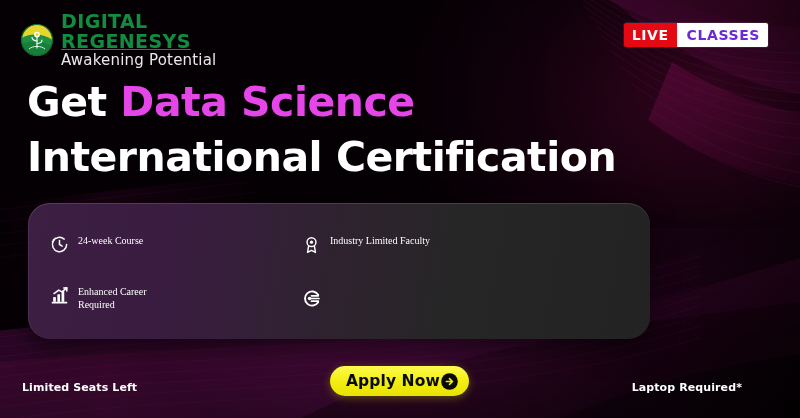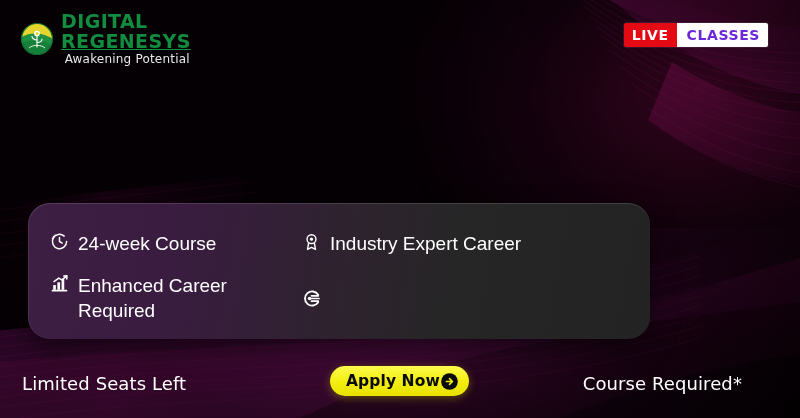--- a/index.html
+++ b/index.html
@@ -51,21 +51,21 @@
     font-family:"DejaVu Sans", sans-serif;
     font-weight:bold;
     font-size:19px;
     letter-spacing:0.4px;
     color:#0e8a3c;
   }
   .logo-l1 { color:#128c3e; }
   .logo-l2 { color:#128c3e; margin-top:1px;text-decoration:underline; }
   .logo-tag {
     font-family:"DejaVu Sans", sans-serif;
-    font-size:12px;
+    font-size:15px;
     color:#e8e8e8;
     letter-spacing:0.2px;
     margin-top:2px;
     align-self:flex-end;
     padding-right:1px;
   }
 
   
   #live-badge {
     position:absolute; right:32px; top:23px;
@@ -121,36 +121,37 @@
     align-items:flex-start;
     gap:9px;
     color:#ffffff;
   }
   .f-icon {
     width:19px; height:19px; flex:0 0 19px;
     margin-top:1px;
   }
   .f-icon svg { display:block; width:19px; height:19px; }
   .f-text {
-    font-family:Liberation Sans, sans-serif;
-    font-size:19px;
+    font-family:Liberation Serif, serif;
+    font-size:10px;
     font-weight:500;
     line-height:1.32;
     color:#ffffff;
     white-space:pre-line;
   }
 
   
   .footer-note {
     position:absolute;
     font-family:"DejaVu Sans", sans-serif;
-    font-size:18px;
-    font-weight:normal;
+    font-size:11px;
+    font-weight:bold;
     color:#ffffff;
     letter-spacing:0.1px;
+    margin-top:8px;
   }
   #seats-note  { left:22px;  top:373px; }
   #laptop-note { right:58px; top:373px; }
 
   #apply-btn {
     position:absolute;
     left:330px; top:366px;
     height:30px;
     padding:0 10px 0 16px;
     border:none;
@@ -276,20 +277,24 @@
       <span class="logo-l2">REGENESYS</span>
       <span class="logo-tag">Awakening Potential</span>
     </span>
   </div>
 
   <div id="live-badge">
     <span class="badge-live">LIVE</span>
     <span class="badge-classes">CLASSES</span>
   </div>
 
+  <div id="headline">
+    <div class="h-line h-line1"><span>Get </span><span class="accent">Data Science</span></div>
+    <div class="h-line h-line2">International Certification</div>
+  </div>
 
   <div id="feature-card">
 
     <div class="feature">
       <span class="f-icon">
         <svg viewBox="0 0 24 24" fill="none" stroke="#ffffff" stroke-width="1.9" stroke-linecap="round">
           <path d="M21 12a9 9 0 1 1-3.1-6.8"></path>
           <path d="M12 7v5l3.4 2"></path>
           <path d="M3.3 8.2 L3.35 8.2" stroke-width="2.2"></path>
           <path d="M4.6 5.9 L4.65 5.9" stroke-width="2.2"></path>
@@ -300,21 +305,21 @@
     </div>
 
     <div class="feature">
       <span class="f-icon">
         <svg viewBox="0 0 24 24" fill="none" stroke="#ffffff" stroke-width="1.8" stroke-linecap="round" stroke-linejoin="round">
           <circle cx="12" cy="9" r="5.6"></circle>
           <circle cx="12" cy="9" r="2" fill="#ffffff" stroke="none"></circle>
           <path d="M8.4 13.6 L7 22 l5-2.6 5 2.6 -1.4-8.4"></path>
         </svg>
       </span>
-      <span class="f-text">Industry Expert Career</span>
+      <span class="f-text">Industry Limited Faculty</span>
     </div>
 
     <div class="feature">
       <span class="f-icon">
         <svg viewBox="0 0 24 24" fill="none" stroke="#ffffff" stroke-width="1.9" stroke-linecap="round" stroke-linejoin="round">
           <path d="M3 21 L21 21"></path>
           <rect x="4" y="14" width="3.4" height="6" fill="#ffffff" stroke="none"></rect>
           <rect x="9.3" y="10.5" width="3.4" height="9.5" fill="#ffffff" stroke="none"></rect>
           <rect x="14.6" y="6.5" width="3.4" height="13.5" fill="#ffffff" stroke="none"></rect>
           <path d="M5 9.5 L11 5.2 L15 7.4 L21 2.6"></path>
@@ -343,15 +348,15 @@
   <button id="apply-btn">
     <span class="label">Apply Now</span>
     <span class="arrow">
       <svg viewBox="0 0 24 24" width="19" height="19">
         <circle cx="12" cy="12" r="10.5" fill="#0a0a0a"></circle>
         <path d="M8 12 h7.2 M12 8.4 L15.8 12 L12 15.6" fill="none" stroke="#f3ee10" stroke-width="2" stroke-linecap="round" stroke-linejoin="round"></path>
       </svg>
     </span>
   </button>
 
-  <div class="footer-note" id="laptop-note">Course Required*</div>
+  <div class="footer-note" id="laptop-note">Laptop Required*</div>
 
 </div>
 
 </body></html>

